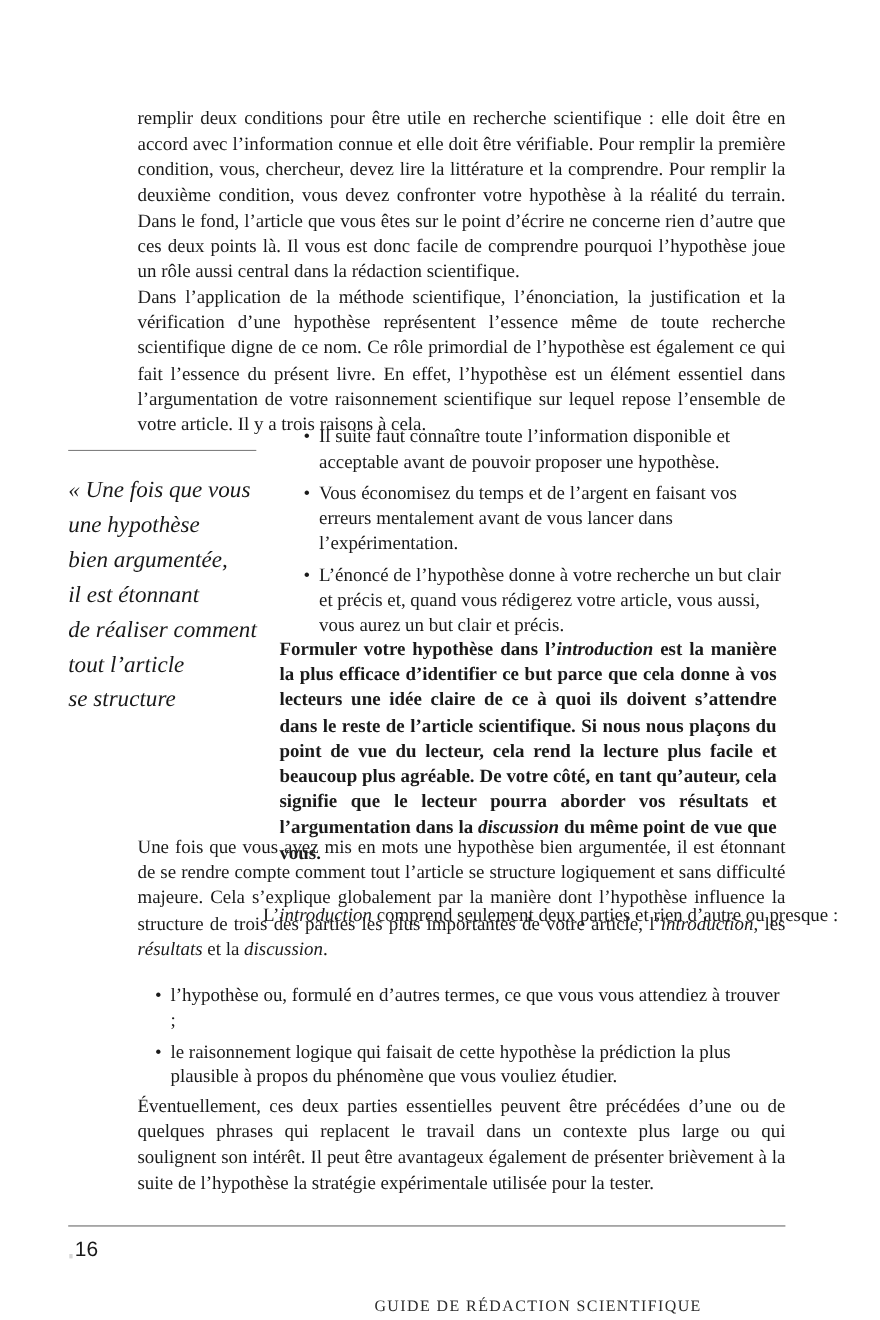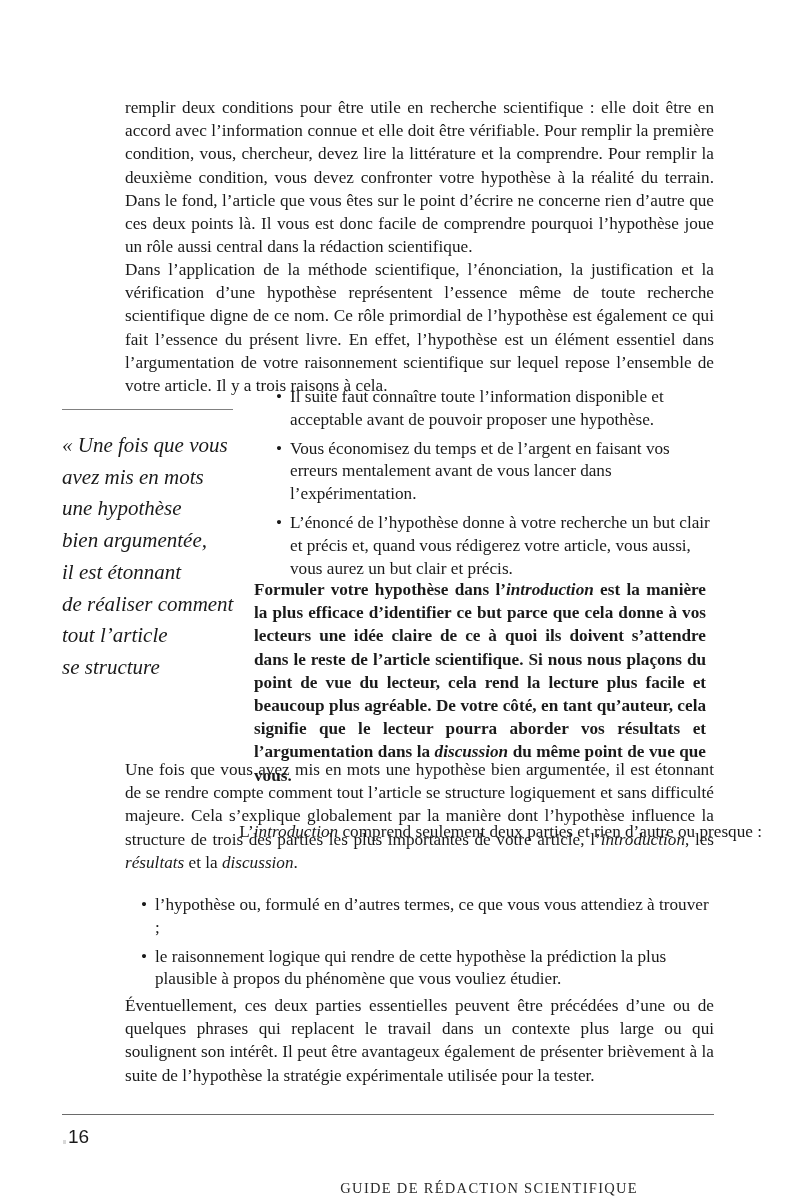--- a/index.html
+++ b/index.html
@@ -167,21 +167,20 @@
 <div class="page">
 
   <p class="body-text para-top">remplir deux conditions pour être utile en recherche scientifique : elle doit être en accord avec l’information connue et elle doit être vérifiable. Pour remplir la première condition, vous, chercheur, devez lire la littérature et la comprendre. Pour remplir la deuxième condition, vous devez confronter votre hypothèse à la réalité du terrain. Dans le fond, l’article que vous êtes sur le point d’écrire ne concerne rien d’autre que ces deux points là. Il vous est donc facile de comprendre pourquoi l’hypothèse joue un rôle aussi central dans la rédaction scientifique.</p>
 
   <p class="body-text para-2">Dans l’application de la méthode scientifique, l’énonciation, la justification et la vérification d’une hypothèse représentent l’essence même de toute recherche scientifique digne de ce nom. Ce rôle primordial de l’hypothèse est également ce qui fait l’essence du présent livre. En effet, l’hypothèse est un élément essentiel dans l’argumentation de votre raisonnement scientifique sur lequel repose l’ensemble de votre article. Il y a trois raisons à cela.</p>
 
   <div class="sidebar-rule"></div>
 
   <div class="pull-quote">
     <span>« Une fois que vous</span>
-    <span>avez mis en mots</span>
     <span>une hypothèse</span>
     <span>bien argumentée,</span>
     <span>il est étonnant</span>
     <span>de réaliser comment</span>
     <span>tout l’article</span>
     <span>se structure</span>
   </div>
 
   <ul class="bullets-upper">
     <li>
@@ -204,21 +203,21 @@
 
   <p class="body-text para-intro"><span>L’</span><em>introduction</em><span> comprend seulement deux parties et rien d’autre ou presque :</span></p>
 
   <ul class="bullets-lower">
     <li>
       <span class="bullet-dot">•</span>
       <span>l’hypothèse ou, formulé en d’autres termes, ce que vous vous attendiez à trouver ;</span>
     </li>
     <li>
       <span class="bullet-dot">•</span>
-      <span>le raisonnement logique qui rendre de cette hypothèse la prédiction la plus plausible à propos du phénomène que vous vouliez étudier.</span>
+      <span>le raisonnement logique qui faisait de cette hypothèse la prédiction la plus plausible à propos du phénomène que vous vouliez étudier.</span>
     </li>
   </ul>
 
   <p class="body-text para-eventuellement">Éventuellement, ces deux parties essentielles peuvent être précédées d’une ou de quelques phrases qui replacent le travail dans un contexte plus large ou qui soulignent son intérêt. Il peut être avantageux également de présenter brièvement à la suite de l’hypothèse la stratégie expérimentale utilisée pour la tester.</p>
 
   <div class="footer-rule"></div>
   <div class="page-marker"></div>
   <div class="page-number">16</div>
   <div class="running-title">Guide de rédaction scientifique</div>
 

